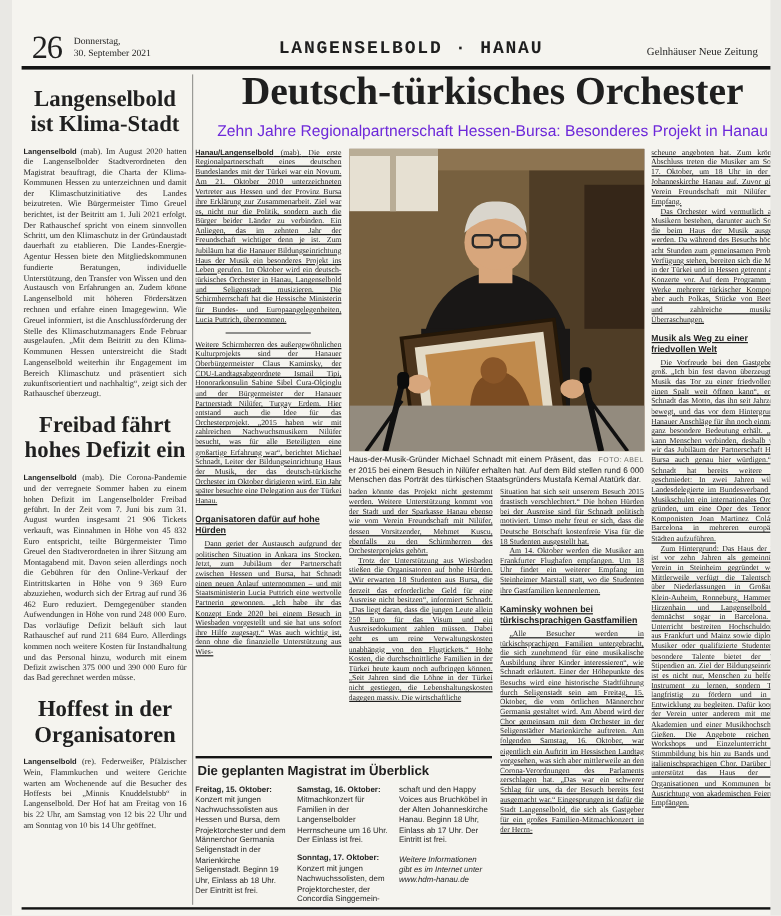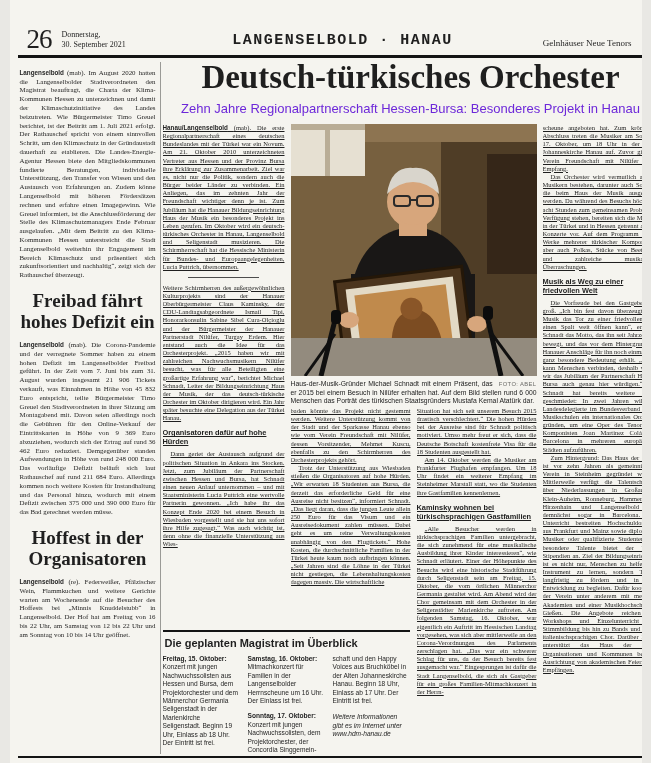--- a/index.html
+++ b/index.html
@@ -60,26 +60,27 @@
 <body>
 
 <div id="page">
 
   <div class="pagenum">26</div>
   <div class="dateblock">
     <div>Donnerstag,</div>
     <div>30. September 2021</div>
   </div>
   <div class="section-title">LANGENSELBOLD · HANAU</div>
-  <div class="paper-name">Gelnhäuser Neue Tenors</div>
+  <div class="paper-name">Gelnhäuser Neue Zeitung</div>
   <div id="header-rule" class="rule-h"></div>
   <div id="sidebar-rule"></div>
 
   <div class="sidebar">
     <div>
+      <div class="side-headline">Langenselbold ist Klima-Stadt</div>
       <p class="bodytext"><span class="lead">Langenselbold</span> <span>(mab).</span> <span>Im August 2020 hatten die Langenselbolder Stadtverordneten den Magistrat beauftragt, die Charta der Klima-Kommunen Hessen zu unterzeichnen und damit der Klimaschutzinitiative des Landes beizutreten. Wie Bürgermeister Timo Greuel berichtet, ist der Beitritt am 1. Juli 2021 erfolgt. Der Rathauschef spricht von einem sinnvollen Schritt, um den Klimaschutz in der Gründaustadt dauerhaft zu etablieren. Die Landes-Energie-Agentur Hessen biete den Mitgliedskommunen fundierte Beratungen, individuelle Unterstützung, den Transfer von Wissen und den Austausch von Erfahrungen an. Zudem könne Langenselbold mit höheren Fördersätzen rechnen und erfahre einen Imagegewinn. Wie Greuel informiert, ist die Anschlussförderung der Stelle des Klimaschutzmanagers Ende Februar ausgelaufen. „Mit dem Beitritt zu den Klima-Kommunen Hessen unterstreicht die Stadt Langenselbold weiterhin ihr Engagement im Bereich Klimaschutz und präsentiert sich zukunftsorientiert und nachhaltig“, zeigt sich der Rathauschef überzeugt.</span></p>
     </div>
     <div>
       <div class="side-headline">Freibad fährt hohes Defizit ein</div>
       <p class="bodytext"><span class="lead">Langenselbold</span> <span>(mab).</span> <span>Die Corona-Pandemie und der verregnete Sommer haben zu einem hohen Defizit im Langenselbolder Freibad geführt. In der Zeit vom 7. Juni bis zum 31. August wurden insgesamt 21 906 Tickets verkauft, was Einnahmen in Höhe von 45 832 Euro entspricht, teilte Bürgermeister Timo Greuel den Stadtverordneten in ihrer Sitzung am Montagabend mit. Davon seien allerdings noch die Gebühren für den Online-Verkauf der Eintrittskarten in Höhe von 9 369 Euro abzuziehen, wodurch sich der Ertrag auf rund 36 462 Euro reduziert. Demgegenüber standen Aufwendungen in Höhe von rund 248 000 Euro. Das vorläufige Defizit beläuft sich laut Rathauschef auf rund 211 684 Euro. Allerdings kommen noch weitere Kosten für Instandhaltung und das Personal hinzu, wodurch mit einem Defizit zwischen 375 000 und 390 000 Euro für das Bad gerechnet werden müsse.</span></p>
     </div>
     <div>
       <div class="side-headline">Hoffest in der Organisatoren</div>
       <p class="bodytext"><span class="lead">Langenselbold</span> <span>(re).</span> <span>Federweißer, Pfälzischer Wein, Flammkuchen und weitere Gerichte warten am Wochenende auf die Besucher des Hoffests bei „Minnis Knuddelstubb“ in Langenselbold. Der Hof hat am Freitag von 16 bis 22 Uhr, am Samstag von 12 bis 22 Uhr und am Sonntag von 10 bis 14 Uhr geöffnet.</span></p>
     </div>

